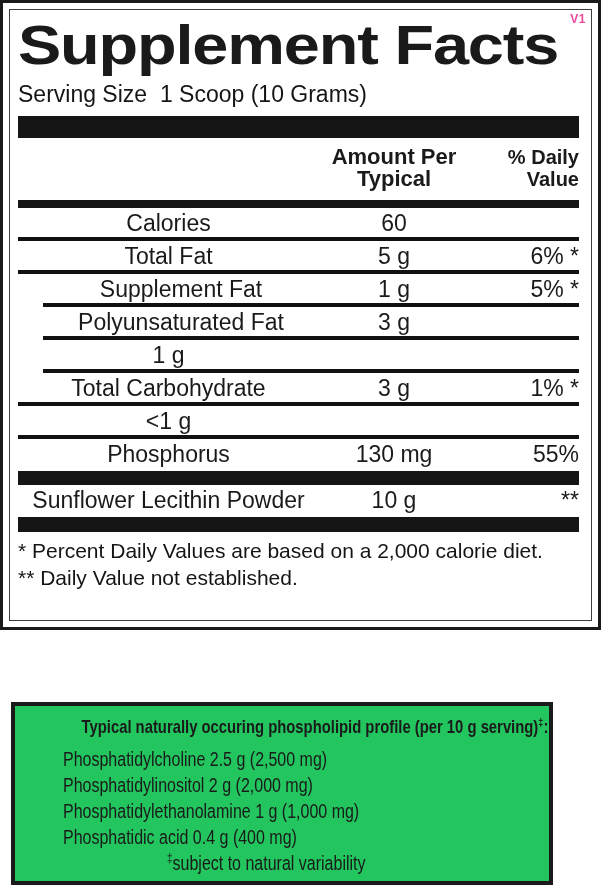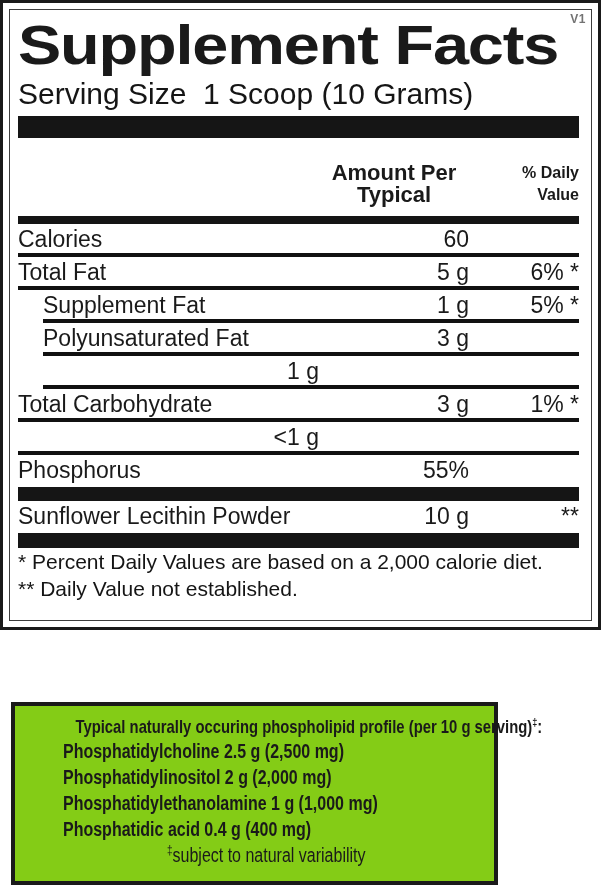--- a/index.html
+++ b/index.html
@@ -4,55 +4,55 @@
 <style>
   * { margin:0; padding:0; box-sizing:border-box; }
   html,body { width:601px; height:894px; background:#ffffff; font-family:"Liberation Sans", sans-serif; color:#1a1a1a; }
   body { position:relative; overflow:hidden; }
 
   .panel { position:absolute; left:0; top:0; width:601px; height:630px;
            border:3px solid #1a1a1a; padding:6px; background:#fff; }
   .panel-frame { position:relative; width:100%; height:100%;
            border:1px solid #3d3d3d; padding:3px 12px 4px 8px; }
 
-  .version { position:absolute; top:2px; right:5px; font-size:12px; font-weight:bold; color:#737373; letter-spacing:0.5px; }
+  .version { position:absolute; top:2px; right:5px; font-size:12px; font-weight:bold; color:#ec4899; letter-spacing:0.5px; }
 
   .sf-title { font-size:55px; font-weight:bold; line-height:1.02; white-space:nowrap;
               transform:scaleX(1.18); transform-origin:0 50%; margin:4px 0 8px 0; letter-spacing:-1px; }
 
-  .serv { font-size:30px; line-height:26px; white-space:pre-wrap; color:#151515; }
+  .serv { font-size:23px; line-height:26px; white-space:pre-wrap; color:#151515; }
 
   .bar { background:#151515; width:100%; }
   .bar1 { height:22px; margin-top:9px; }
   .bar2 { height:8px;  margin-top:6px; }
   .bar3 { height:14px; margin-top:3px; }
   .bar4 { height:15px; margin-top:3px; }
 
   .grid3 { display:grid; grid-template-columns:1fr 150px 110px; align-items:end; }
 
-  .hdr { margin-top:24px; padding-bottom:4px; }
+  .hdr { margin-top:8px; padding-bottom:4px; }
   .hdr .h-amt { grid-column:2; text-align:center; font-weight:bold; font-size:22px; line-height:22px; }
-  .hdr .h-dv  { grid-column:3; text-align:right;  font-weight:bold; font-size:16px; line-height:22px; }
+  .hdr .h-dv  { grid-column:3; text-align:right;  font-weight:bold; font-size:20px; line-height:22px; }
 
   .row { padding:2px 0 1px 0; font-size:23px; line-height:26px; }
-  .row .nm  { text-align:left; white-space:nowrap; }
-  .row .amt { text-align:right; white-space:nowrap; }
+  .row .nm  { text-align:center; white-space:nowrap; }
+  .row .amt { text-align:center; white-space:nowrap; }
   .row .dv  { text-align:right; white-space:nowrap; }
   .row.indent .nm { padding-left:25px; }
 
   .sep { height:2px; border-top:1px solid #111; border-bottom:3px solid #111; }
   .sep.indent { margin-left:25px; }
 
-  .foot { font-size:21px; line-height:27px; color:#151515; }
+  .foot { margin-top:5px; font-size:21px; line-height:27px; color:#151515; }
 
-  .box2 { position:absolute; left:11px; top:702px; width:487px; height:183px;
-          border:4px solid #1a1a1a; padding:10px 10px 6px 10px; background:#84cc16; }
+  .box2 { position:absolute; left:11px; top:702px; width:542px; height:183px;
+          border:4px solid #1a1a1a; padding:10px 10px 6px 10px; background:#22c55e; }
   .box2-title { text-align:center; font-weight:bold; font-size:19px; line-height:22px; white-space:nowrap;
                 transform:scaleX(0.78); transform-origin:50% 50%; }
-  .box2-items { margin-top:0; padding-left:38px;font-weight:bold; }
+  .box2-items { margin-top:8px; padding-left:38px; }
   .box2-item  { font-size:20px; line-height:26px; white-space:nowrap;
                 transform:scaleX(0.80); transform-origin:0 50%; }
   .box2-note  { margin-left:142px; font-size:20px; line-height:27px; white-space:nowrap;
                 transform:scaleX(0.80); transform-origin:0 50%; }
   sup.mk { font-size:0.62em; vertical-align:super; line-height:0; }
 </style>
 </head>
 <body>
 
 <div class="panel">
@@ -121,20 +121,21 @@
     <div class="sep"></div>
 
     <div class="grid3 row">
       <span class="amt">&lt;1 g</span>
       <span class="dv"></span>
     </div>
     <div class="sep"></div>
 
     <div class="grid3 row">
       <span class="nm">Phosphorus</span>
+      <span class="amt">130 mg</span>
       <span class="dv">55%</span>
     </div>
 
     <div class="bar bar3"></div>
 
     <div class="grid3 row">
       <span class="nm">Sunflower Lecithin Powder</span>
       <span class="amt">10 g</span>
       <span class="dv">**</span>
     </div>

